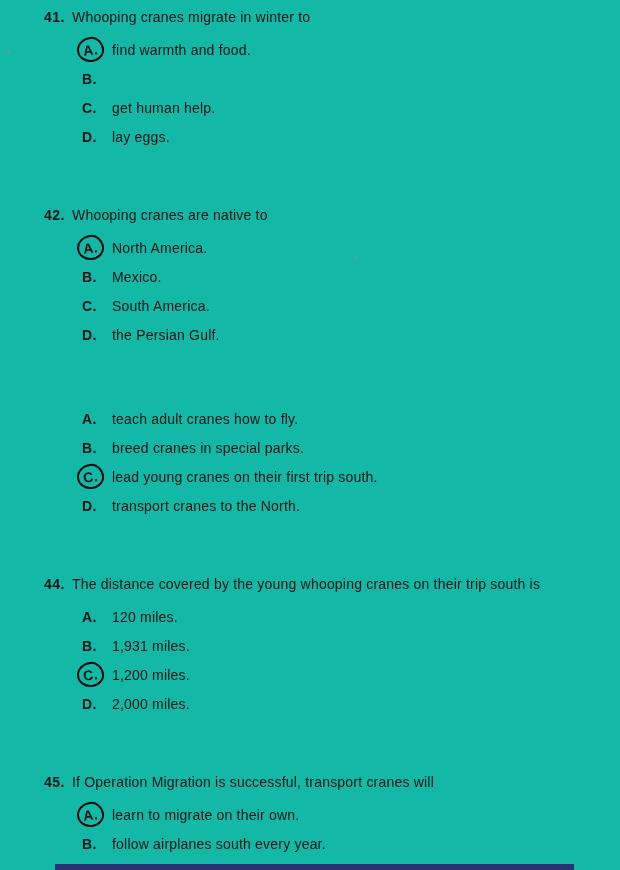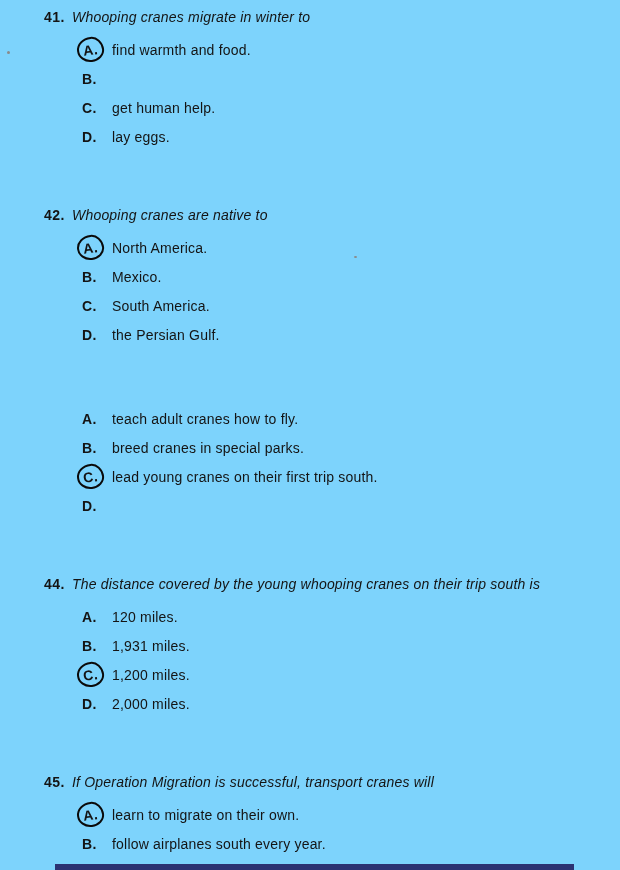--- a/index.html
+++ b/index.html
@@ -35,21 +35,20 @@
     margin-bottom: 8px;
   }
   .q-num {
     font-weight: bold;
     width: 28px;
     flex: 0 0 28px;
     letter-spacing: 0.5px;
   }
   .q-prompt {
     letter-spacing: 0.2px;
-    font-style: italic;
   }
   .option {
     display: flex;
     align-items: center;
     padding-left: 82px;
     height: 29px;
     font-size: 14px;
   }
   .opt-letter {
     font-weight: bold;
@@ -86,21 +85,21 @@
     position: absolute;
     left: 55px;
     right: 46px;
     bottom: 0;
     height: 6px;
   }
 </style>
 </head>
 <body>
 
-<div class="page" style="background: #7dd3fc; color: rgb(20, 20, 20);">
+<div class="page" style="background: #14b8a6; color: rgb(20, 20, 20);">
   <div class="questions" id="questions-container">
       <section class="question">
         <div class="q-header">
           <span class="q-num">41.</span>
           <span class="q-prompt">Whooping cranes migrate in winter to</span>
         </div>
         <div class="option circled">
           <span class="opt-letter"><span class="letter-box">A.</span></span>
           <span class="opt-text">find warmth and food.</span>
         </div>
@@ -146,20 +145,21 @@
         <div class="option">
           <span class="opt-letter"><span class="letter-box">B.</span></span>
           <span class="opt-text">breed cranes in special parks.</span>
         </div>
         <div class="option circled">
           <span class="opt-letter"><span class="letter-box">C.</span></span>
           <span class="opt-text">lead young cranes on their first trip south.</span>
         </div>
         <div class="option">
           <span class="opt-letter"><span class="letter-box">D.</span></span>
+          <span class="opt-text">transport cranes to the North.</span>
         </div>
       </section>
       <section class="question">
         <div class="q-header">
           <span class="q-num">44.</span>
           <span class="q-prompt">The distance covered by the young whooping cranes on their trip south is</span>
         </div>
         <div class="option">
           <span class="opt-letter"><span class="letter-box">A.</span></span>
           <span class="opt-text">120 miles.</span>

